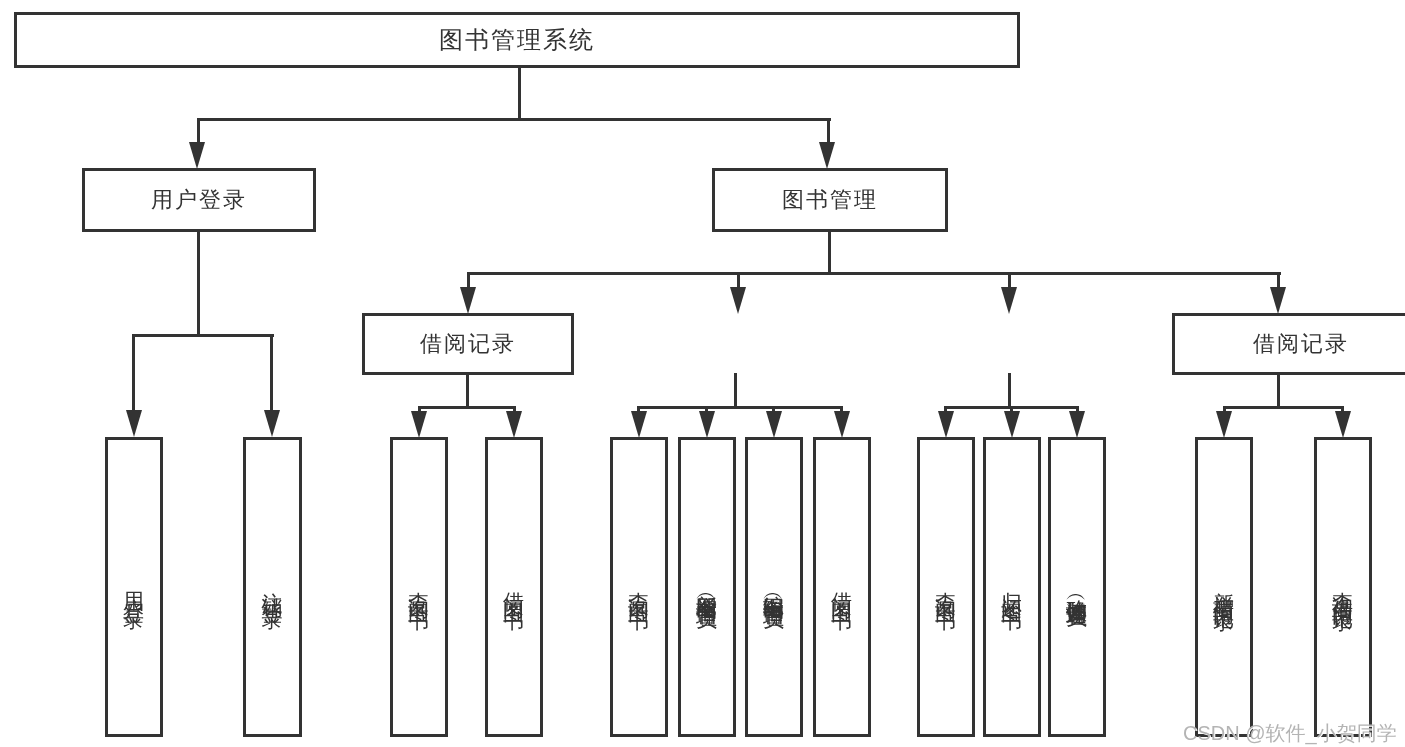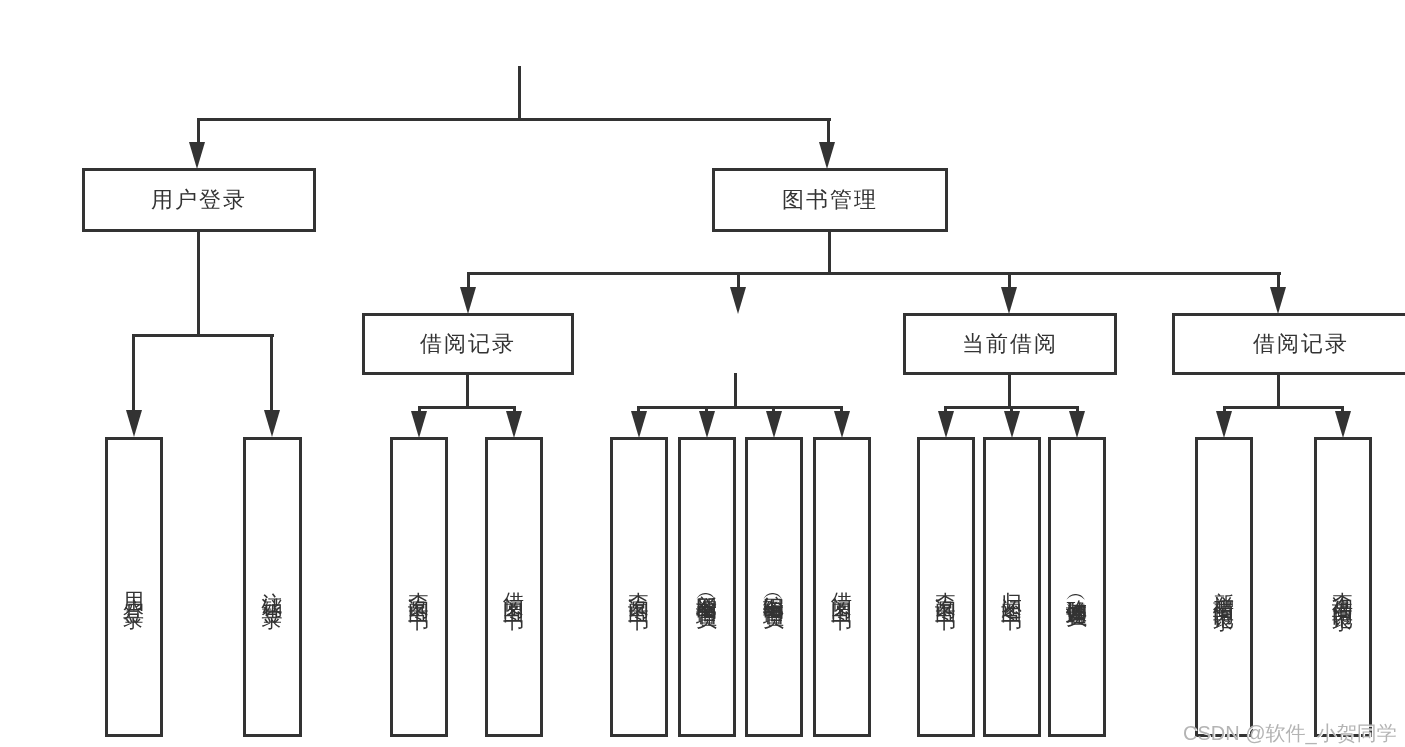--- a/index.html
+++ b/index.html
@@ -30,20 +30,23 @@
     position:absolute; left:1183px; top:720px; width:212px;
     font-size:20px; color:#b4b4b4; text-align:left; white-space:nowrap;
     text-shadow:1px 1px 0 #ffffff;
   }
 </style>
 </head>
 <body>
 
 <div id="canvas">
 
+  <div class="box" id="node-root" style="left:14px; top:12px; width:1006px; height:56px;">
+    <span class="hlabel">图书管理系统</span>
+  </div>
 
   <div class="v-line" style="left:518px; top:66px; height:54px;"></div>
   <div class="h-line" style="left:197px; top:118px; width:634px;"></div>
   <div class="v-line" style="left:197px; top:118px; height:28px;"></div>
   <div class="arrow" style="left:189px; top:142px;"></div>
   <div class="v-line" style="left:827px; top:118px; height:28px;"></div>
   <div class="arrow" style="left:819px; top:142px;"></div>
 
   <div class="box" style="left:82px; top:168px; width:234px; height:64px;">
     <span class="hlabel">用户登录</span>
@@ -65,23 +68,20 @@
   <div class="arrow" style="left:460px; top:287px;"></div>
   <div class="v-line" style="left:737px; top:272px; height:18px;"></div>
   <div class="arrow" style="left:730px; top:287px;"></div>
   <div class="v-line" style="left:1008px; top:272px; height:18px;"></div>
   <div class="arrow" style="left:1001px; top:287px;"></div>
   <div class="v-line" style="left:1277px; top:272px; height:18px;"></div>
   <div class="arrow" style="left:1270px; top:287px;"></div>
 
   <div class="box" style="left:362px; top:313px; width:212px; height:62px;">
     <span class="hlabel">借阅记录</span>
-  </div>
-  <div class="box" style="left:903px; top:313px; width:214px; height:62px;">
-    <span class="hlabel">当前借阅</span>
   </div>
   <div class="box" style="left:1172px; top:313px; width:258px; height:62px;">
     <span class="hlabel">借阅记录</span>
   </div>
 
   <div class="v-line" style="left:466px; top:373px; height:36px;"></div>
   <div class="h-line" style="left:418px; top:406px; width:98px;"></div>
   <div class="v-line" style="left:418px; top:406px; height:8px;"></div>
   <div class="arrow" style="left:411px; top:411px;"></div>
   <div class="v-line" style="left:513px; top:406px; height:8px;"></div>

